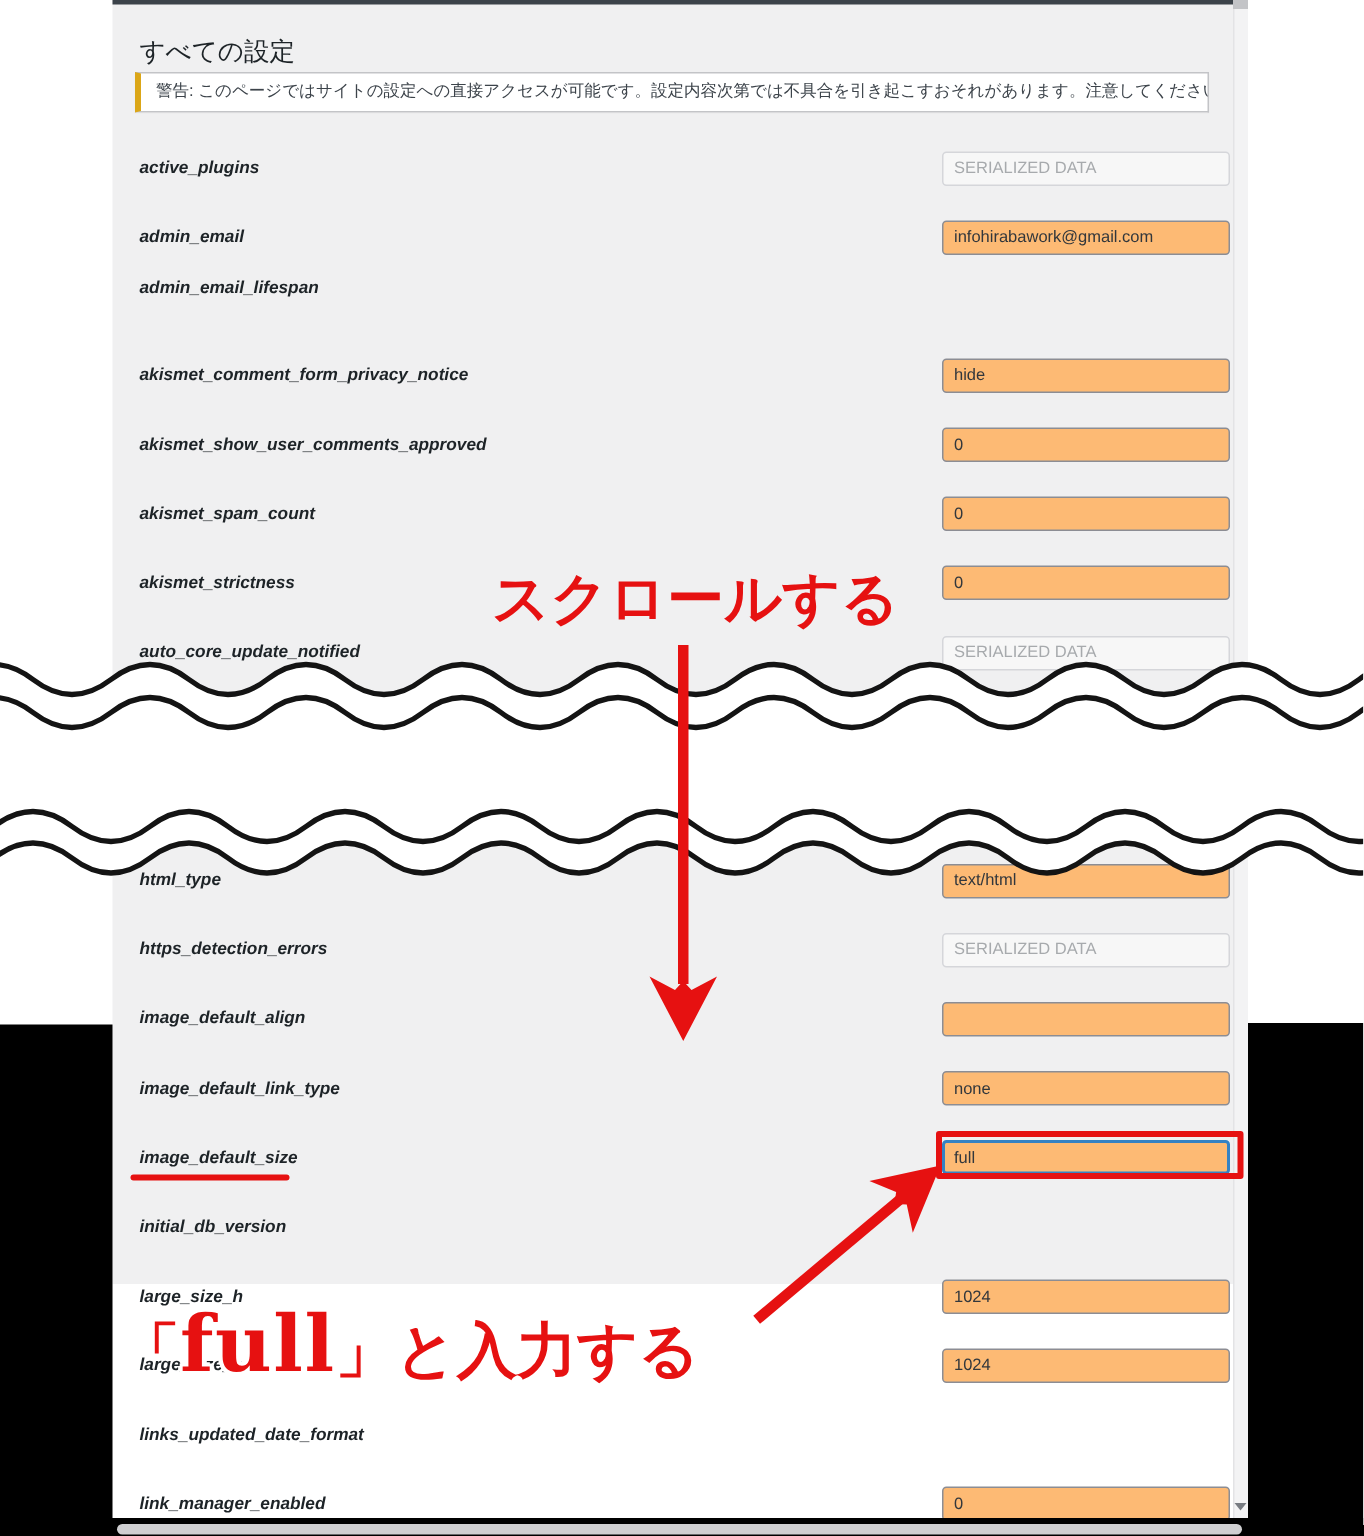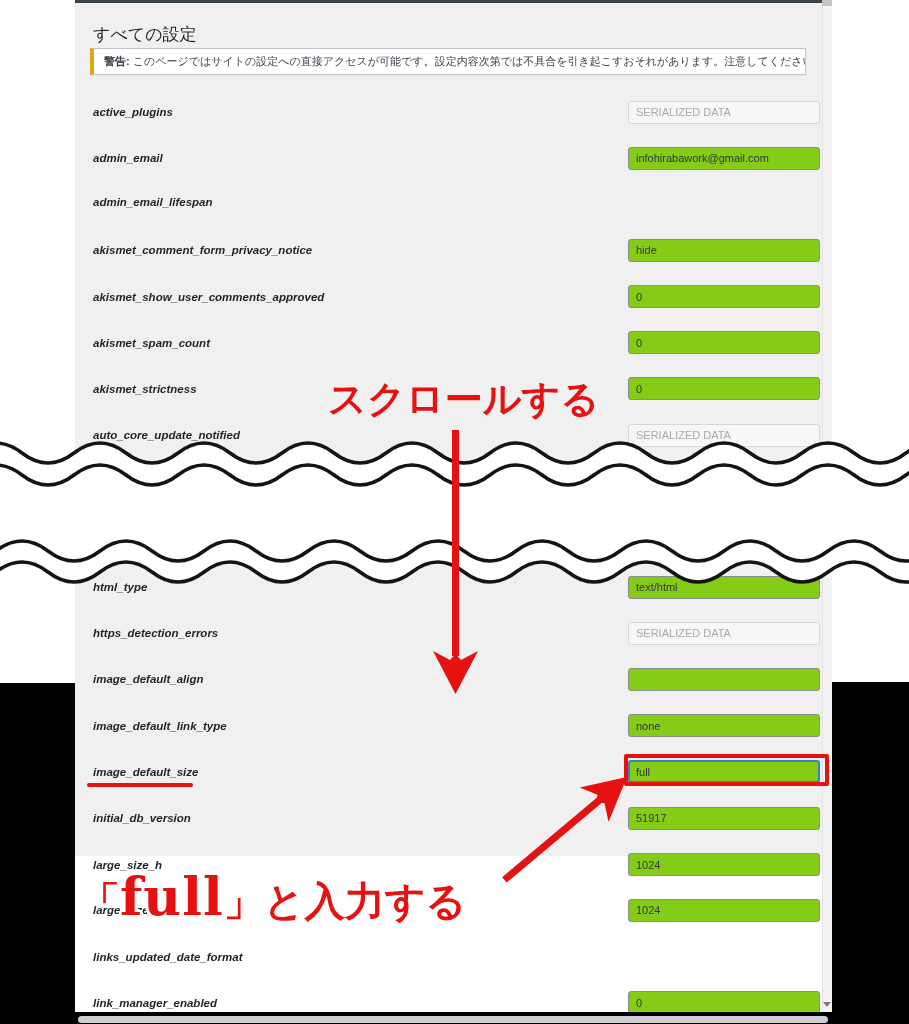--- a/index.html
+++ b/index.html
@@ -11,27 +11,27 @@
   .black-bottom{position:absolute;left:0;top:1012px;width:909px;height:12px;background:#000;}
   .hscroll-strip{position:absolute;left:78px;top:1016px;width:750px;height:7px;background:#cfcfd1;border-radius:4px;}
   
   .content{position:absolute;left:75px;top:0;width:747px;height:856px;background:#f0f0f1;}
   .topbar{position:absolute;left:0;top:0;width:747px;height:3px;background:#3c434a;}
   .page-title{position:absolute;left:18px;top:12px;font-size:17px;font-weight:500;color:#1d2327;}
   .notice{position:absolute;left:15px;top:48px;width:716px;height:27px;box-sizing:border-box;
           background:#fff;border:1px solid #c3c4c7;border-left:4px solid #dba617;
           box-shadow:0 1px 1px rgba(0,0,0,.04);
           font-size:11px;color:#3c434a;line-height:25px;padding:0 10px;white-space:nowrap;overflow:hidden;}
-  .notice b{font-weight:bold;}
+  .notice b{font-weight:normal;}
   
   .row{position:absolute;left:0;width:747px;height:23px;}
   .row-label{position:absolute;left:18px;top:50%;transform:translateY(-50%);
              font-size:11.5px;font-weight:bold;color:#1d2327;white-space:nowrap;font-style:italic;}
   .row-input{position:absolute;left:553px;top:0;width:192px;height:23px;box-sizing:border-box;
-             background:#84cc16;border:1px solid #8c8d94;border-radius:3px;
+             background:#fdba74;border:1px solid #8c8d94;border-radius:3px;
              font-family:"Liberation Sans","DejaVu Sans",sans-serif;
              font-size:11px;color:#32373c;padding:0 7px;outline:none;}
   .row-input.disabled{background:rgba(255,255,255,.45);border-color:#d5d6da;color:#a7aaad;}
   .row-input.focused{border:2px solid #3582c4;padding:0 6px;}
   
   .vscroll{position:absolute;left:822px;top:0;width:10px;height:1012px;background:#f3f3f4;
            border-left:1px solid #e3e3e5;box-sizing:border-box;}
   .vscroll-thumb{position:absolute;left:822px;top:0;width:10px;height:6px;background:#c3c4c7;}
   .vscroll-arrow{position:absolute;left:823px;top:1002px;width:0;height:0;
                  border-left:4px solid transparent;border-right:4px solid transparent;
@@ -65,21 +65,21 @@
     </div>
     <div id="rows-group1">
         <div class="row" style="top: 100.5px;">
           <span class="row-label">active_plugins</span>
           <input class="row-input disabled" value="SERIALIZED DATA" readonly="" style="">
         </div>
         <div class="row" style="top: 146.65px;">
           <span class="row-label">admin_email</span>
           <input class="row-input" value="infohirabawork@gmail.com" readonly="" style="">
         </div>
-        <div class="row" style="top: 190px;">
+        <div class="row" style="top: 180px;">
           <span class="row-label">admin_email_lifespan</span>
         </div>
         <div class="row" style="top: 238.95px;">
           <span class="row-label">akismet_comment_form_privacy_notice</span>
           <input class="row-input" value="hide" readonly="" style="">
         </div>
         <div class="row" style="top: 285.1px;">
           <span class="row-label">akismet_show_user_comments_approved</span>
           <input class="row-input" value="0" readonly="" style="">
         </div>
@@ -112,21 +112,20 @@
         <div class="row" style="top: 714.1px;">
           <span class="row-label">image_default_link_type</span>
           <input class="row-input" value="none" readonly="" style="">
         </div>
         <div class="row" style="top: 760.3px;">
           <span class="row-label">image_default_size</span>
           <input class="row-input focused" value="full" readonly="" style="">
         </div>
         <div class="row" style="top: 806.5px;">
           <span class="row-label">initial_db_version</span>
-          <input class="row-input" value="51917" readonly="" style="">
         </div>
         <div class="row" style="top: 853px;">
           <span class="row-label">large_size_h</span>
           <input class="row-input" value="1024" readonly="" style="">
         </div>
         <div class="row" style="top: 898.9px;">
           <span class="row-label">large_size_w</span>
           <input class="row-input" value="1024" readonly="" style="">
         </div>
         <div class="row" style="top: 945.1px;">

